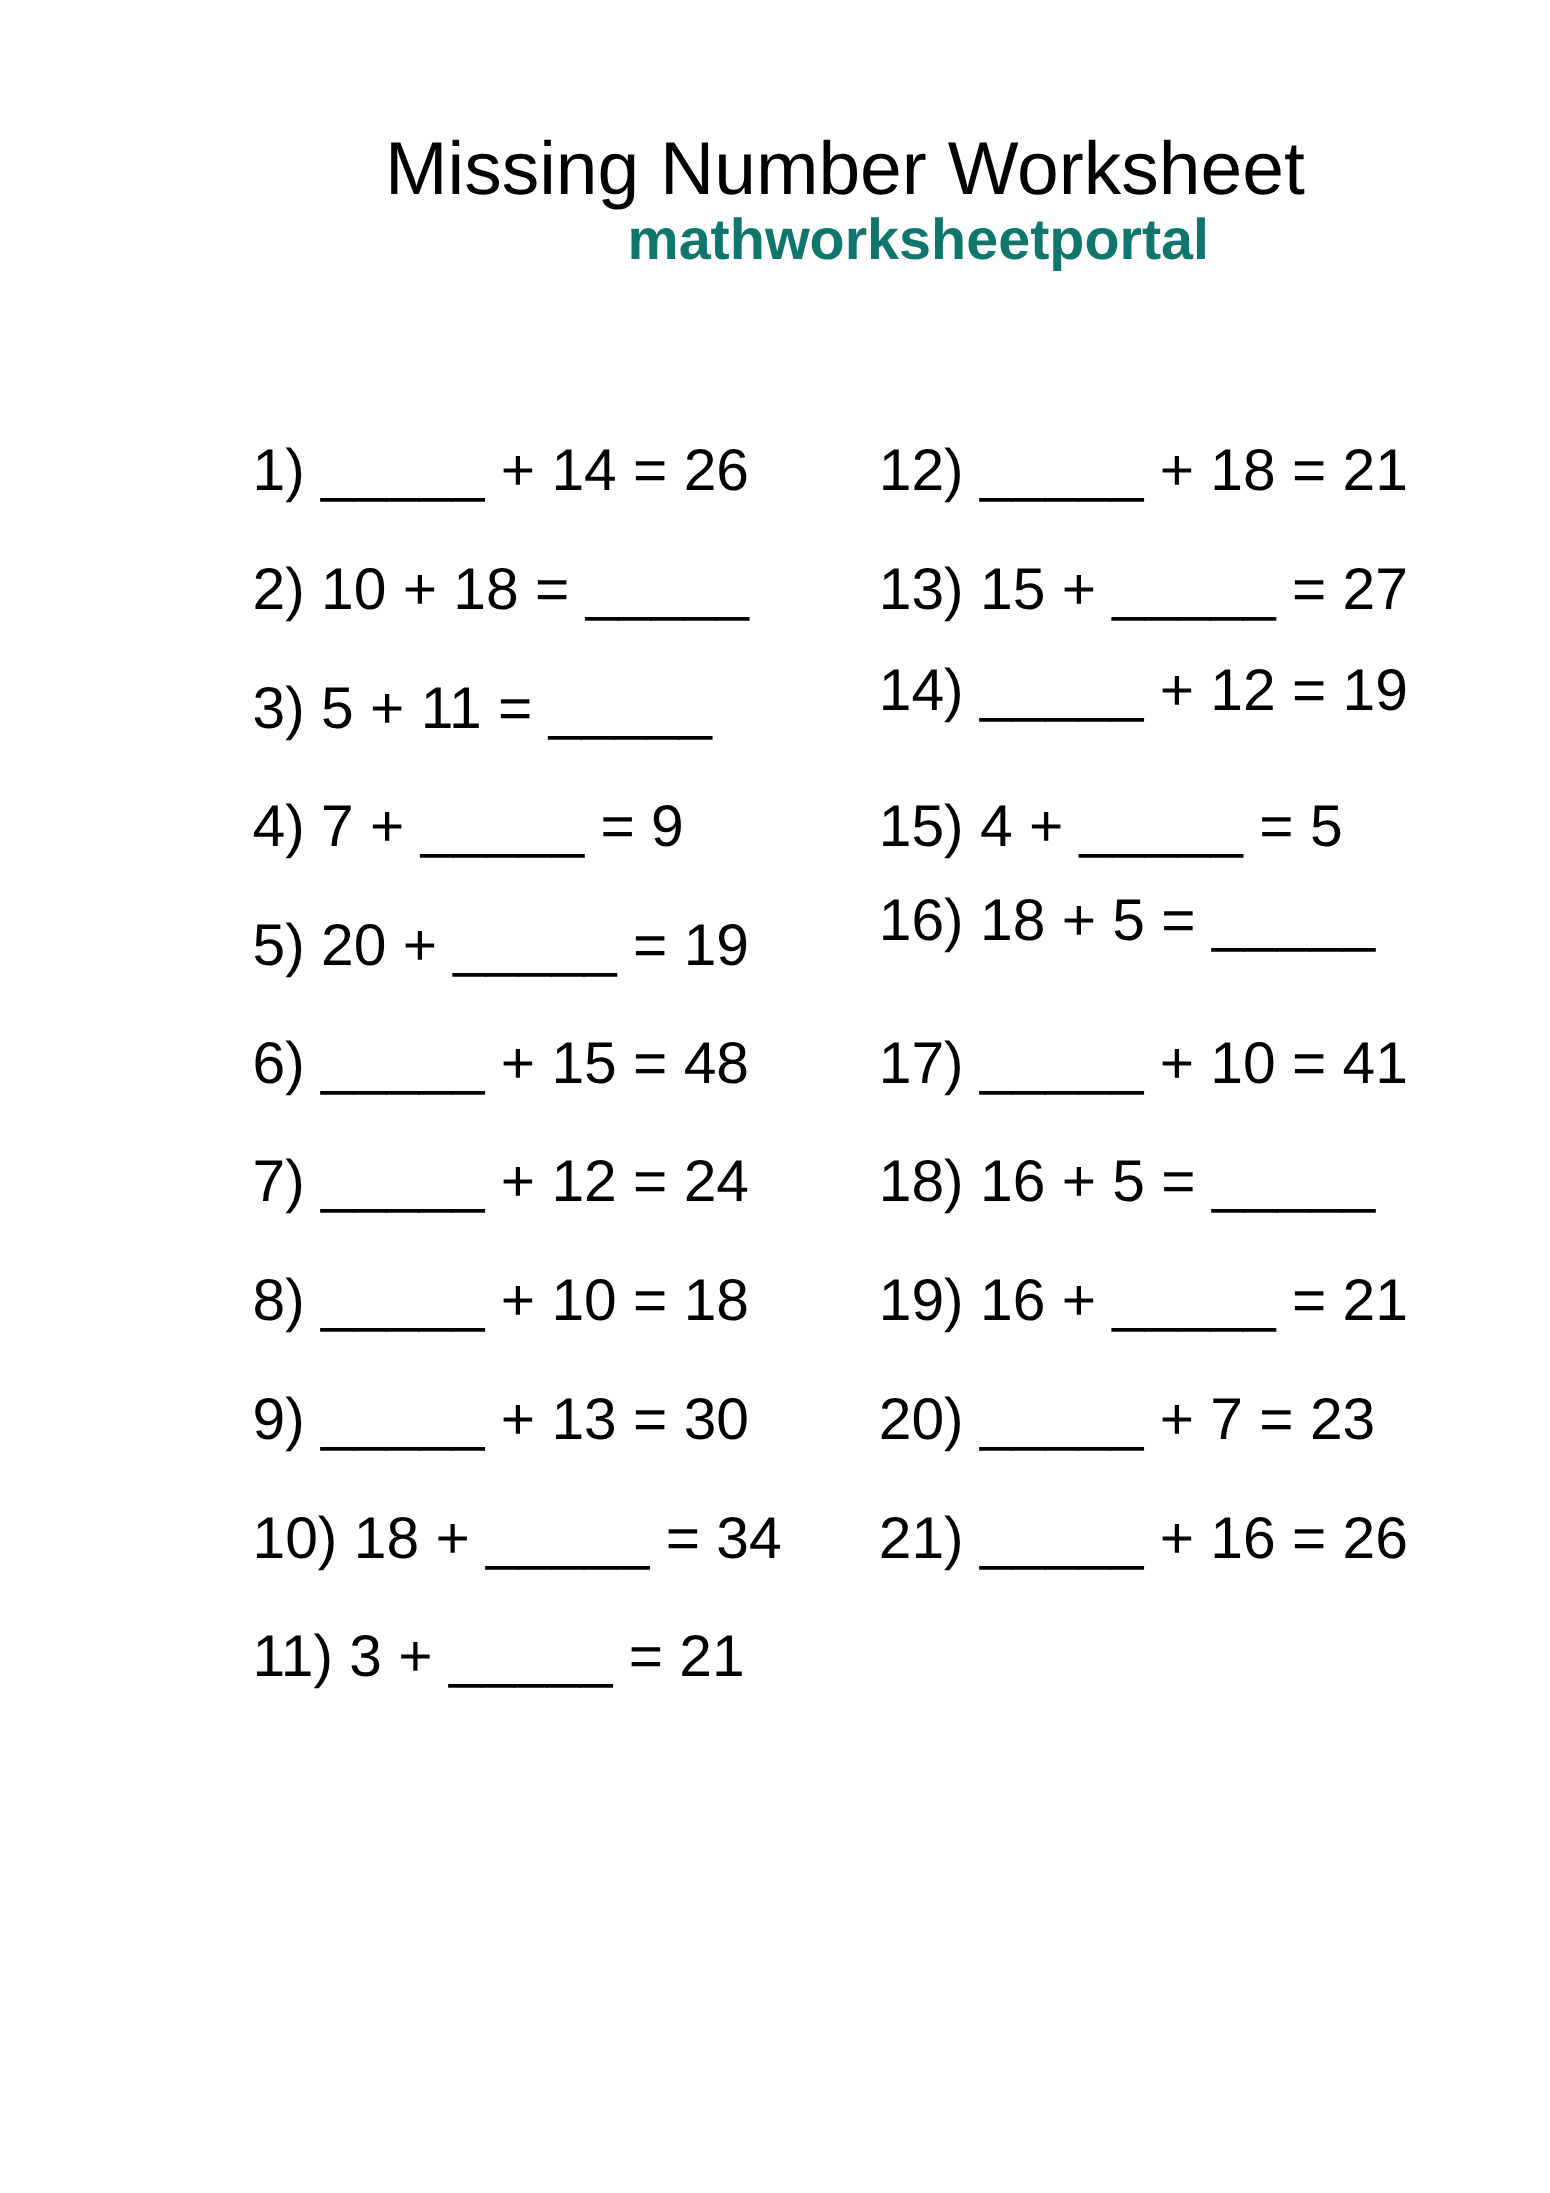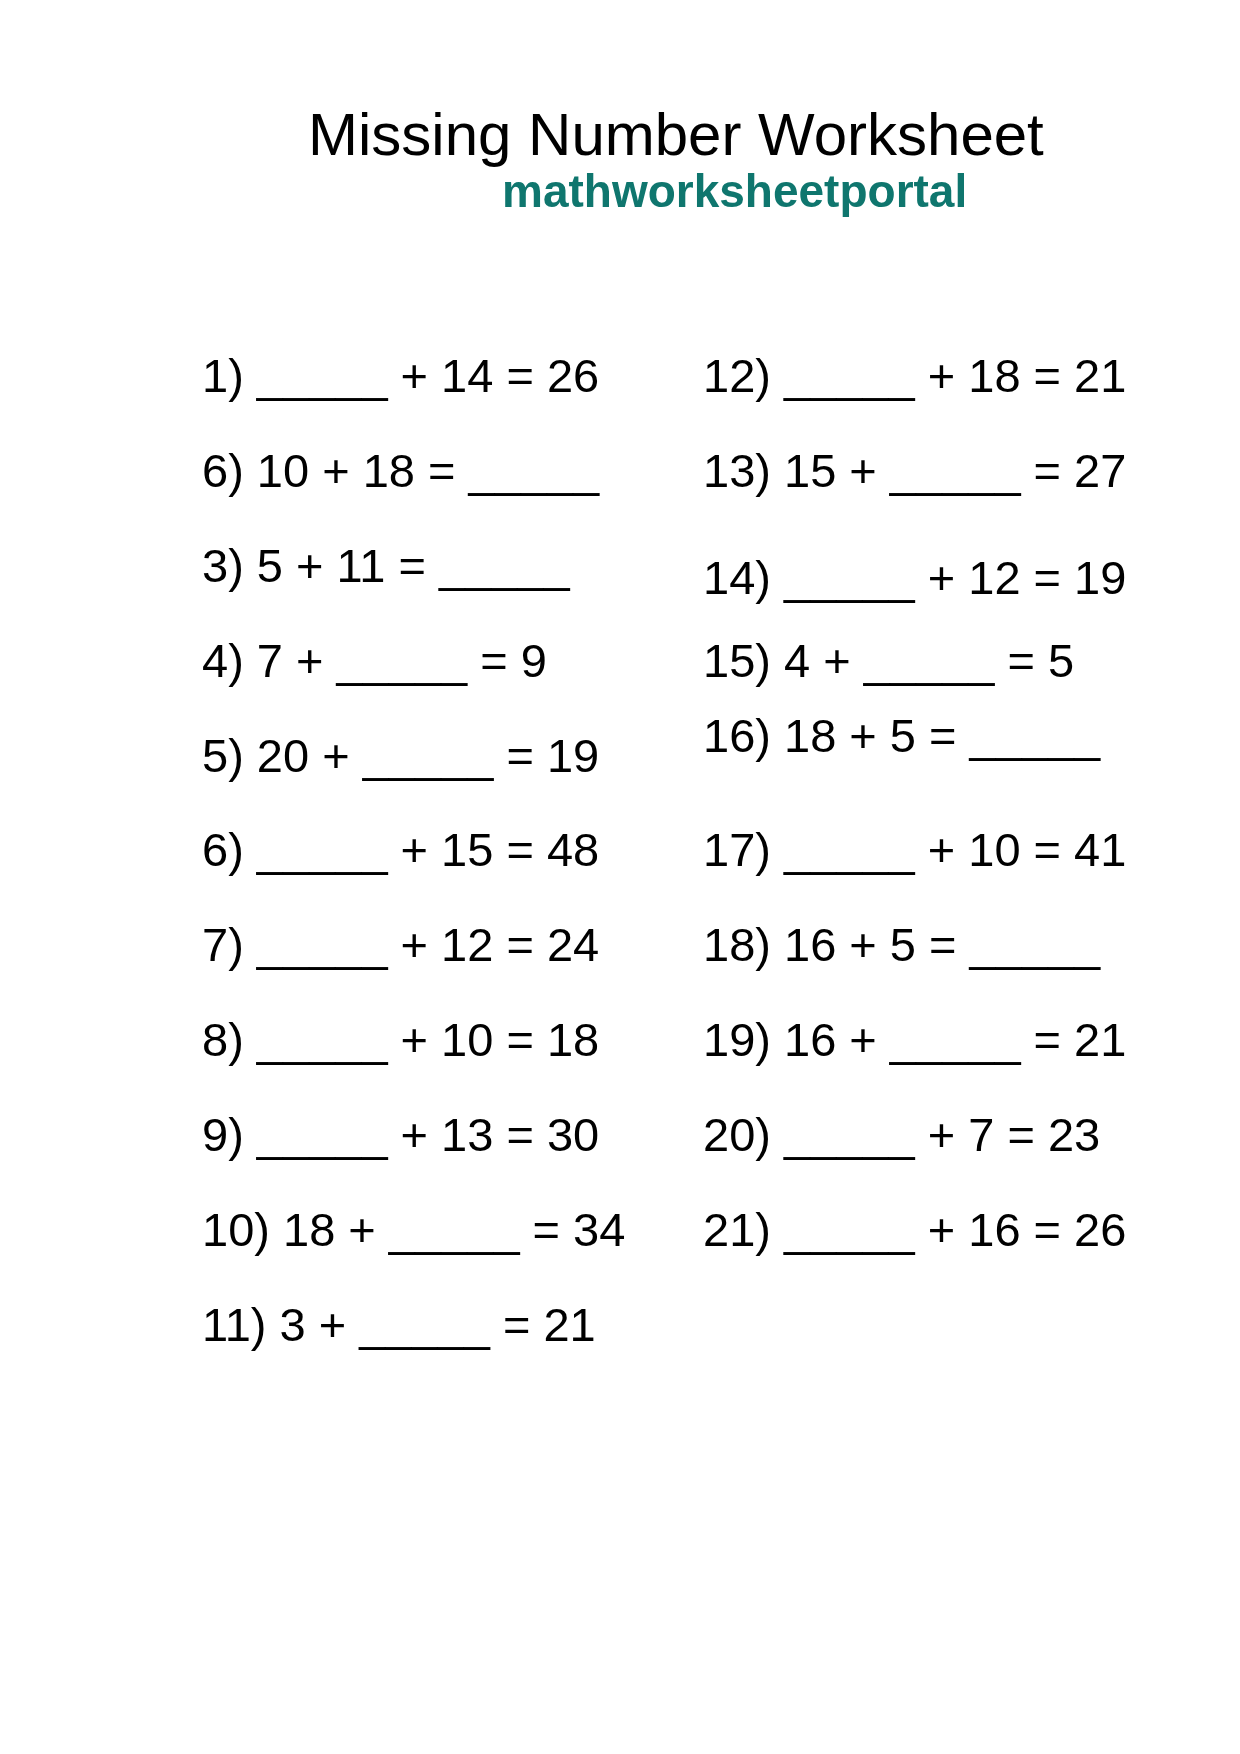--- a/index.html
+++ b/index.html
@@ -60,36 +60,36 @@
 </head>
 <body>
 
 <div class="title">
   <span>Missing Number Worksheet</span>
 </div>
 <div class="subtitle">mathworksheetportal</div>
 
 <div class="col left">
   <div class="problem" style="top:352px">1) _____ + 14 = 26</div>
-  <div class="problem" style="top:447px">6) 10 + 18 = _____</div>
+  <div class="problem" style="top:447px">2) 10 + 18 = _____</div>
   <div class="problem" style="top:542px">3) 5 + 11 = _____</div>
   <div class="problem" style="top:637px">4) 7 + _____ = 9</div>
   <div class="problem" style="top:732px">5) 20 + _____ = 19</div>
   <div class="problem" style="top:826px">6) _____ + 15 = 48</div>
   <div class="problem" style="top:921px">7) _____ + 12 = 24</div>
   <div class="problem" style="top:1016px">8) _____ + 10 = 18</div>
   <div class="problem" style="top:1111px">9) _____ + 13 = 30</div>
   <div class="problem" style="top:1206px">10) 18 + _____ = 34</div>
   <div class="problem" style="top:1301px">11) 3 + _____ = 21</div>
 </div>
 
 <div class="col right">
   <div class="problem" style="top:352px">12) _____ + 18 = 21</div>
   <div class="problem" style="top:447px">13) 15 + _____ = 27</div>
-  <div class="problem" style="top:554px">14) _____ + 12 = 19</div>
+  <div class="problem" style="top:528px">14) _____ + 12 = 19</div>
   <div class="problem" style="top:637px">15) 4 + _____ = 5</div>
   <div class="problem" style="top:712px">16) 18 + 5 = _____</div>
   <div class="problem" style="top:826px">17) _____ + 10 = 41</div>
   <div class="problem" style="top:921px">18) 16 + 5 = _____</div>
   <div class="problem" style="top:1016px">19) 16 + _____ = 21</div>
   <div class="problem" style="top:1111px">20) _____ + 7 = 23</div>
   <div class="problem" style="top:1206px">21) _____ + 16 = 26</div>
 </div>
 
 </body></html>

